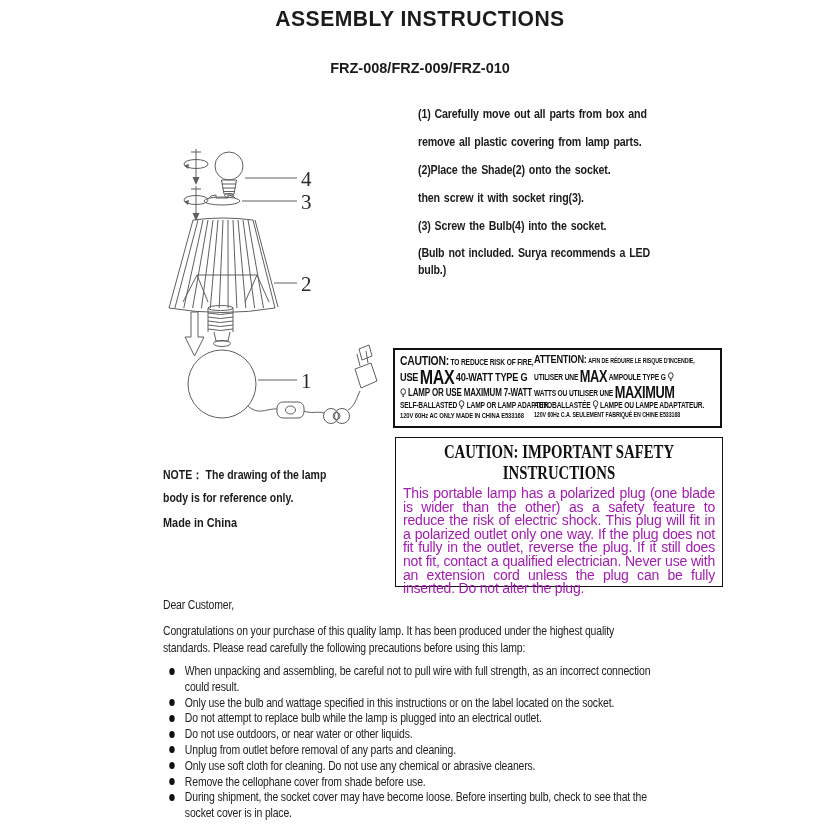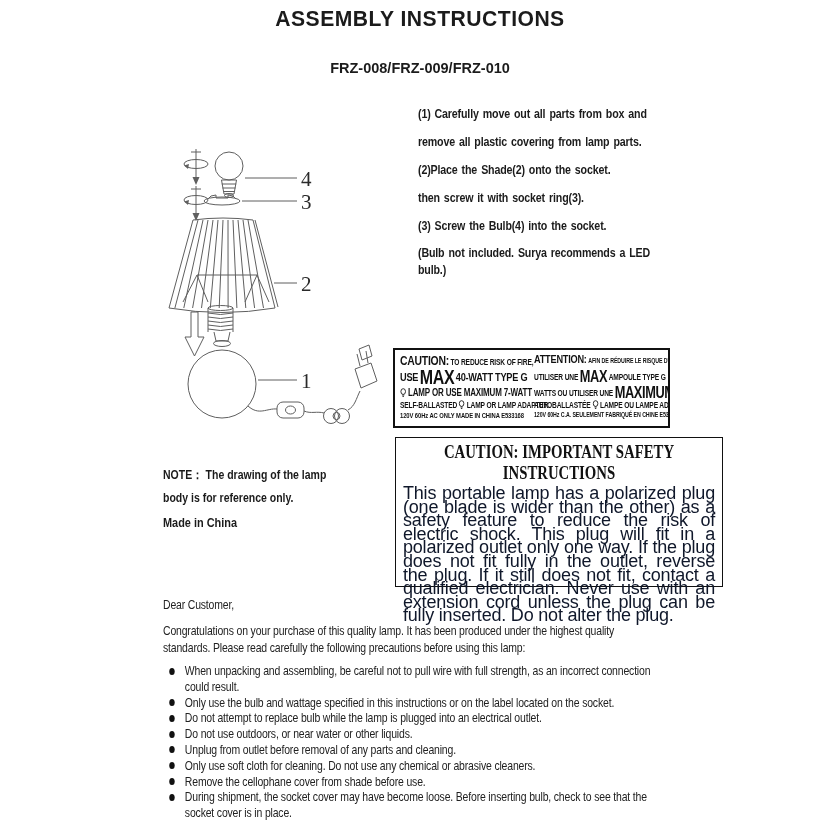--- a/index.html
+++ b/index.html
@@ -32,21 +32,21 @@
     font-size:13px;font-weight:bold;letter-spacing:-.2px;word-spacing:1.5px;
     transform:scaleX(.82);transform-origin:left top;
   }
   .step-note{
     margin-top:4px;width:300px;line-height:17px;
     font-size:13px;font-weight:bold;letter-spacing:-.2px;word-spacing:1.5px;
     transform:scaleX(.82);transform-origin:left top;
   }
   
   .caution-label{
-    position:absolute;left:393px;top:348px;width:277px;height:80px;
+    position:absolute;left:393px;top:348px;width:329px;height:80px;
     border:2.5px solid #111;box-sizing:border-box;background:#fff;overflow:hidden;
   }
   .cl-col{position:absolute;top:3px;transform:scaleX(.8);transform-origin:left top;}
   .cl-left{left:5px;width:165px;}
   .cl-right{left:139px;width:175px;}
   .cl-line{display:flex;align-items:baseline;gap:2px;white-space:nowrap;font-weight:bold;color:#111;}
   .cl-l1{height:15px;} .cl-l2{height:18px;align-items:center;} .cl-l3{height:13px;align-items:center;}
   .cl-l4{height:12px;align-items:center;} .cl-l5{height:11px;}
   .cl-head-L{font-size:13px;letter-spacing:-.3px;}
   .cl-sm-L{font-size:8.3px;letter-spacing:-.2px;}
@@ -65,22 +65,22 @@
     position:absolute;left:395px;top:437px;width:328px;height:150px;
     border:1.5px solid #111;box-sizing:border-box;background:#fff;
   }
   .sb-title{
     font-family:"Liberation Serif",serif;font-weight:bold;font-size:18px;
     text-align:center;line-height:21px;color:#111;
     transform:scaleX(.82);transform-origin:center top;white-space:nowrap;
   }
   .sb-title1{margin-top:4px;} 
   .sb-body{
-    margin:3px 7px 4px 7px;font-size:18px;line-height:13.6px;
-    letter-spacing:-.2px;text-align:justify;color:#0f172a;
+    margin:3px 7px 4px 7px;font-size:14px;line-height:13.6px;
+    letter-spacing:-.2px;text-align:justify;color:#a21caf;
   }
   
   .note-block{
     position:absolute;left:163px;top:468px;
     font-size:12.5px;font-weight:bold;line-height:14px;
     transform:scaleX(.84);transform-origin:left top;white-space:nowrap;
   }
   .note-l2{margin-top:9px;}
   .note-made{margin-top:11px;font-size:13px;}
   

